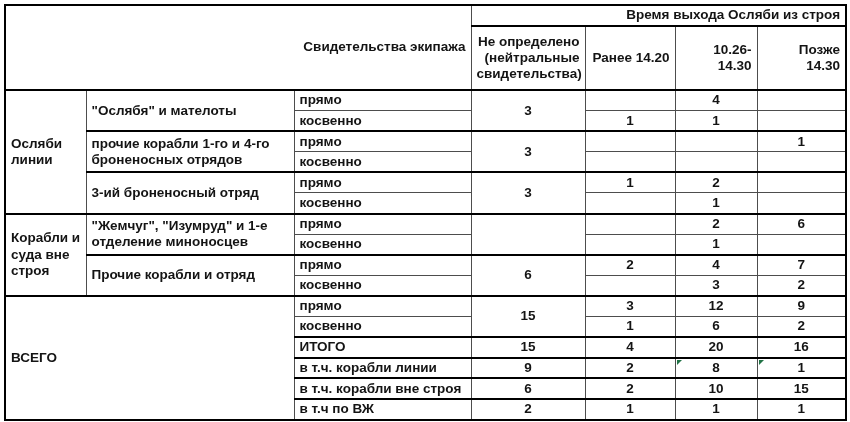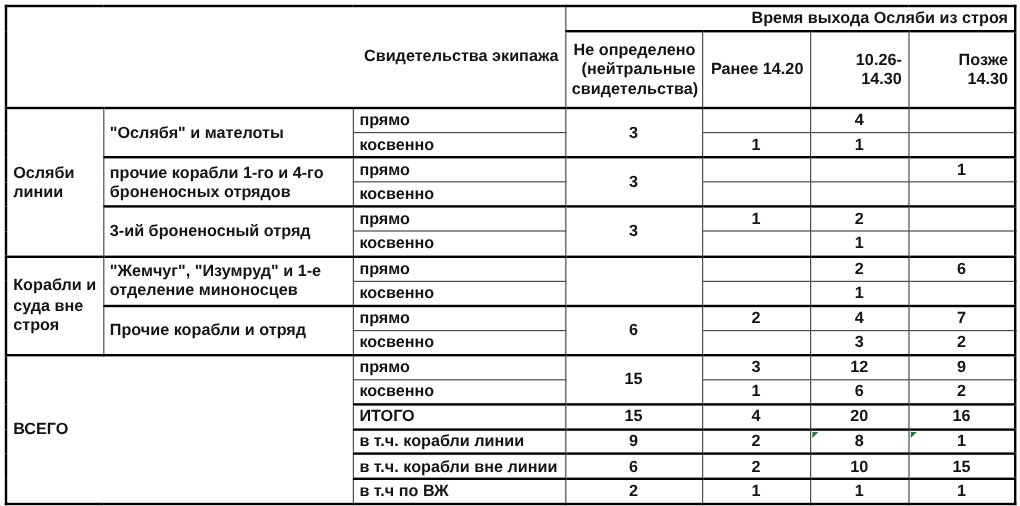--- a/index.html
+++ b/index.html
@@ -172,21 +172,21 @@
       <td class="c">16</td>
     </tr>
     <tr class="t">
       <td class="l indent">в т.ч. корабли линии</td>
       <td class="c v">9</td>
       <td class="c">2</td>
       <td class="c rel"><span class="flag"></span><span>8</span></td>
       <td class="c rel"><span class="flag"></span><span>1</span></td>
     </tr>
     <tr class="t">
-      <td class="l indent">в т.ч. корабли вне линии</td>
+      <td class="l indent">в т.ч. корабли вне строя</td>
       <td class="c v">6</td>
       <td class="c">2</td>
       <td class="c">10</td>
       <td class="c">15</td>
     </tr>
     <tr class="t">
       <td class="l indent">в т.ч по ВЖ</td>
       <td class="c v">2</td>
       <td class="c">1</td>
       <td class="c">1</td>

